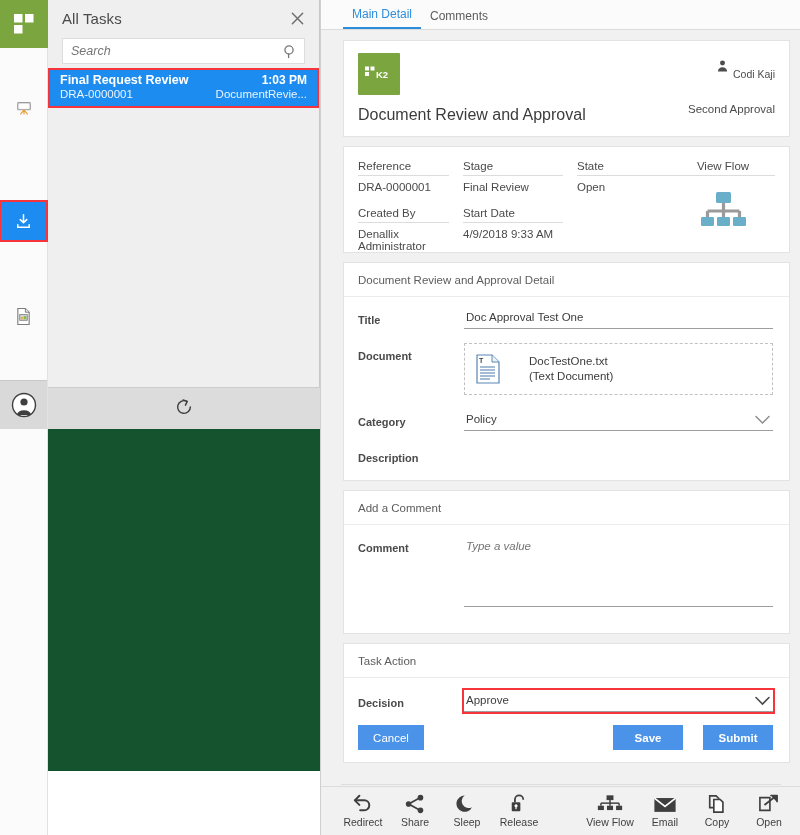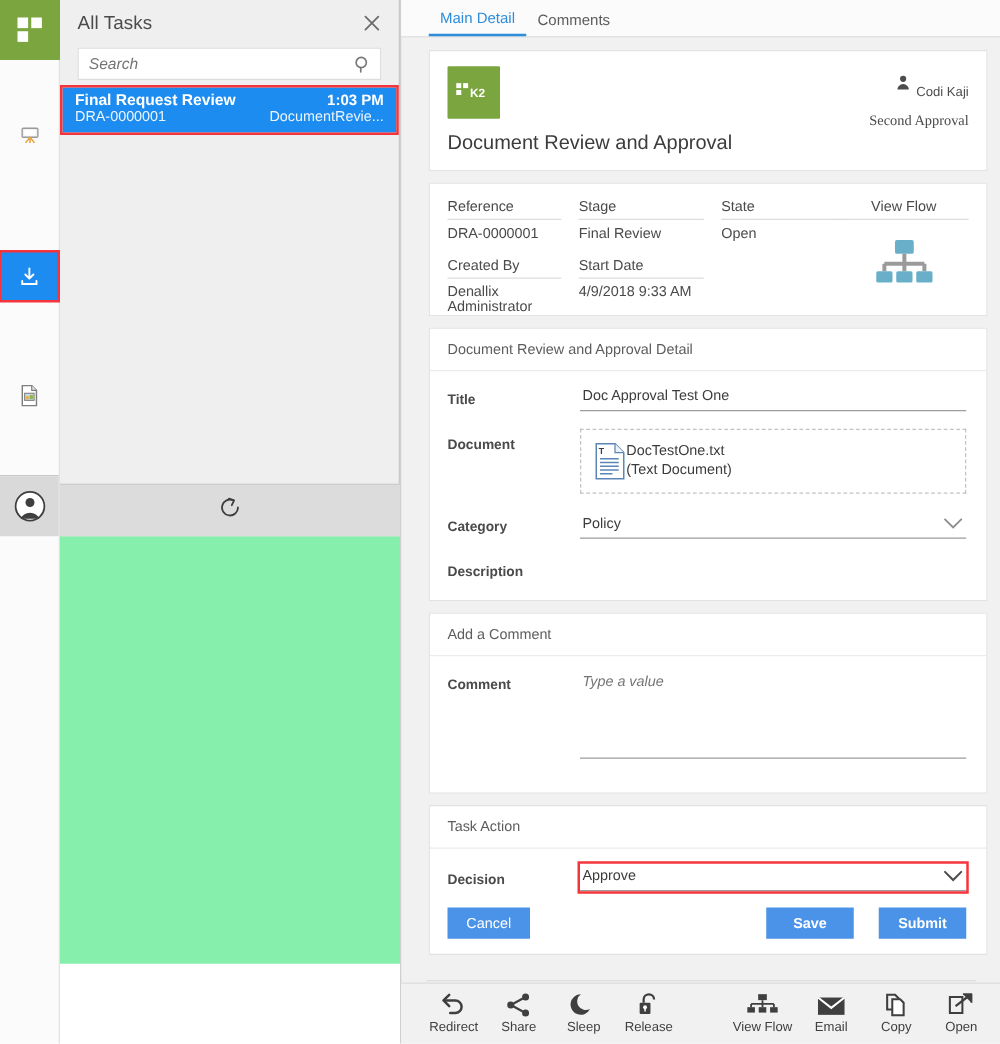--- a/index.html
+++ b/index.html
@@ -3,21 +3,21 @@
 <meta charset="utf-8">
 <style>
   * { box-sizing: border-box; }
   html, body {
     margin: 0; padding: 0;
     width: 800px; height: 835px;
     background: #ffffff;
     font-family: "Liberation Sans", sans-serif;
     overflow: hidden;
   }
-  #app { position: relative; width: 800px; height: 771px; background:#86efac; }
+  #app { position: relative; width: 800px; height: 771px; background:#14532d; }
 
   
   .rail {
     position: absolute; left:0; top:0; width:48px; height:835px;
     background:#fbfbfb; border-right:1px solid #e2e2e2;
   }
   .rail-logo {
     width:48px; height:48px; background:#7ba63f;
     display:flex; align-items:center; justify-content:center;
   }
@@ -95,21 +95,21 @@
 
   
   .hdr-card { position:relative; height:97px; padding:12px 14px; }
   .k2logo {
     width:42px;height:42px;background:#7ba63f;border-radius:1px;
     display:flex;align-items:center;justify-content:center;
   }
   .hdr-title { font-size:16px; color:#3c3c3c; margin-top:11px; }
   .hdr-user { position:absolute; right:14px; top:11px; display:flex; align-items:center; gap:5px; }
   .hdr-user span { font-size:10.5px; color:#4d4d4d;margin-top:16px; }
-  .hdr-stage { position:absolute; right:14px; top:50px; font-size:11.5px; color:#4a4a4a;font-family:Liberation Serif, serif; }
+  .hdr-stage { position:absolute; right:14px; top:62px; font-size:11.5px; color:#4a4a4a; }
 
   
   .info-card { padding:13px 14px 16px 14px; position:relative; height:107px; }
   .info-grid { display:grid; grid-template-columns: 105px 114px 110px; row-gap:0; }
   .ic-label { font-size:11.5px; color:#4a4a4a; padding-bottom:3px; }
   .ic-label.bordered { border-bottom:1px solid #dcdcdc; margin-right:14px; }
   .ic-value { font-size:11.5px; color:#4a4a4a; padding:5px 0 14px 0; }
   .viewflow-col { position:absolute; right:14px; top:13px; width:104px; text-align:center; }
   .vf-label { font-size:11.5px; color:#4a4a4a; padding-bottom:3px; border-bottom:1px solid #dcdcdc; }
   .vf-icon { margin-top:15px; display:flex; justify-content:center; }
@@ -123,21 +123,21 @@
   .frow { display:flex; align-items:flex-start; margin-bottom:2px; }
   .flabel { width:106px; flex:0 0 106px; font-size:11px; color:#4a4a4a; padding-top:7px;font-weight:bold; }
   .fctl { flex:1; min-width:0; }
 
   .underline-input {
     border:0; border-bottom:1px solid #9d9d9d; background:transparent;
     width:100%; font-family:"Liberation Sans",sans-serif; font-size:11.5px;
     color:#3c3c3c; padding:4px 2px 5px 2px; outline:0;
   }
   .dropzone {
-    border:1px dashed #c2c2c2; padding:9px 10px; display:flex; align-items:center; gap:0;
+    border:1px dashed #c2c2c2; padding:9px 10px; display:flex; align-items:center; gap:28px;
     min-height:52px;
   }
   .dz-text { font-size:11.5px; color:#3c3c3c; line-height:15px; }
   .select-wrap { position:relative; border-bottom:1px solid #9d9d9d; }
   .select-wrap .sel-val {
     font-size:11.5px; color:#3c3c3c; padding:4px 24px 5px 2px;
   }
   .chev { position:absolute; right:2px; top:3px; }
   .textarea-box {
     border:1px solid #e0e0e0; background:#fff; min-height:40px;

